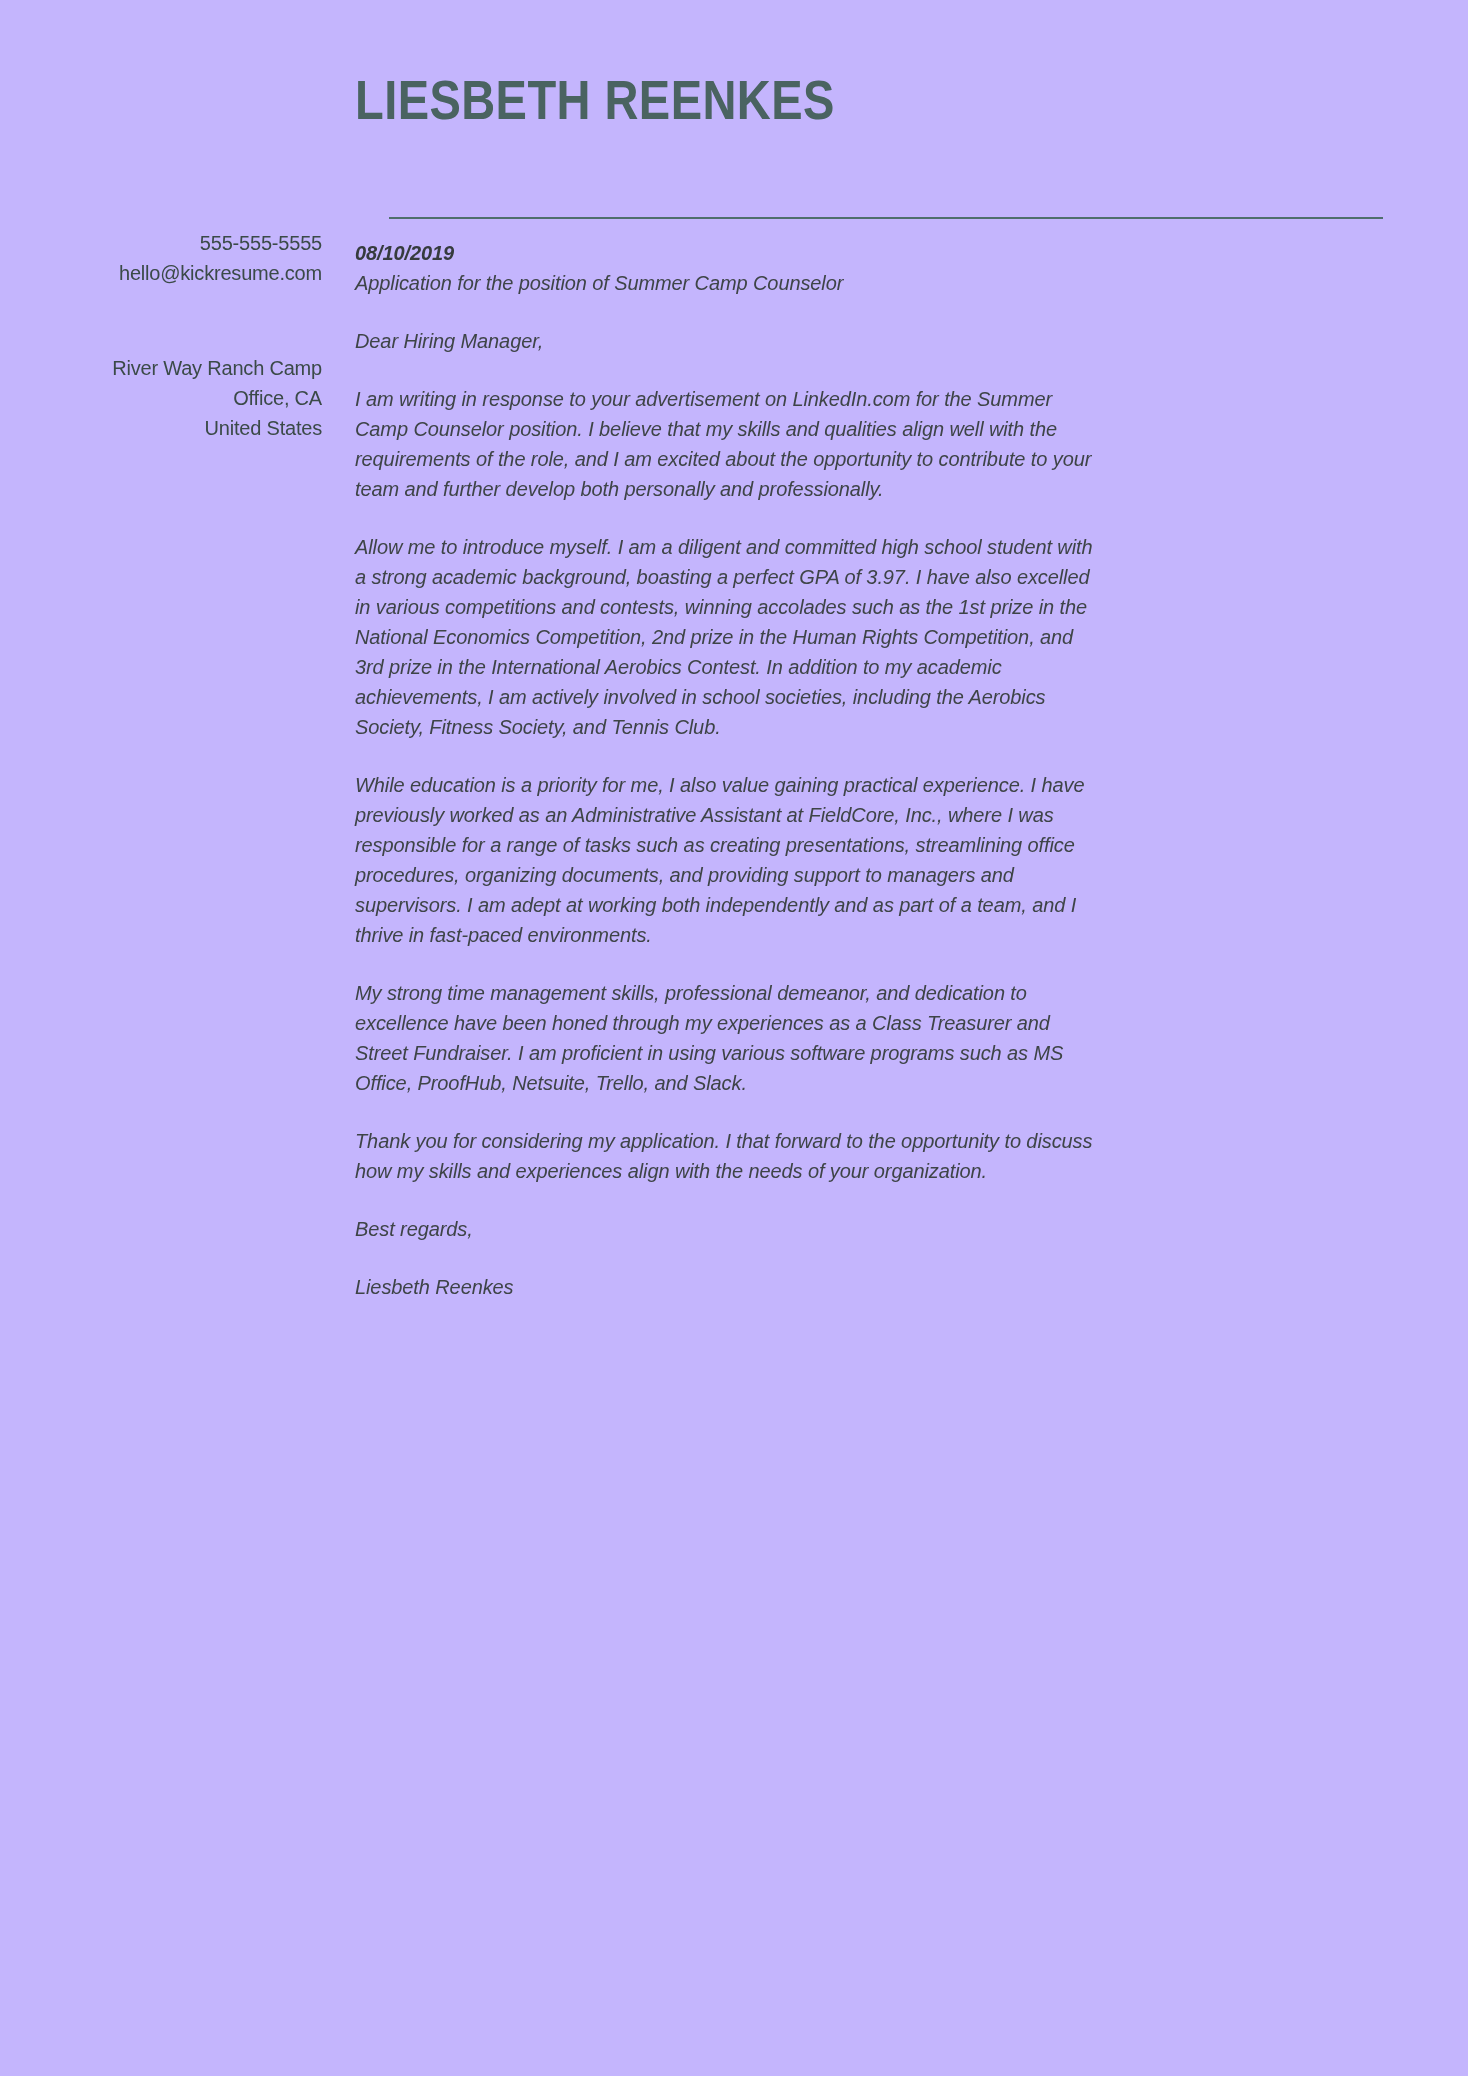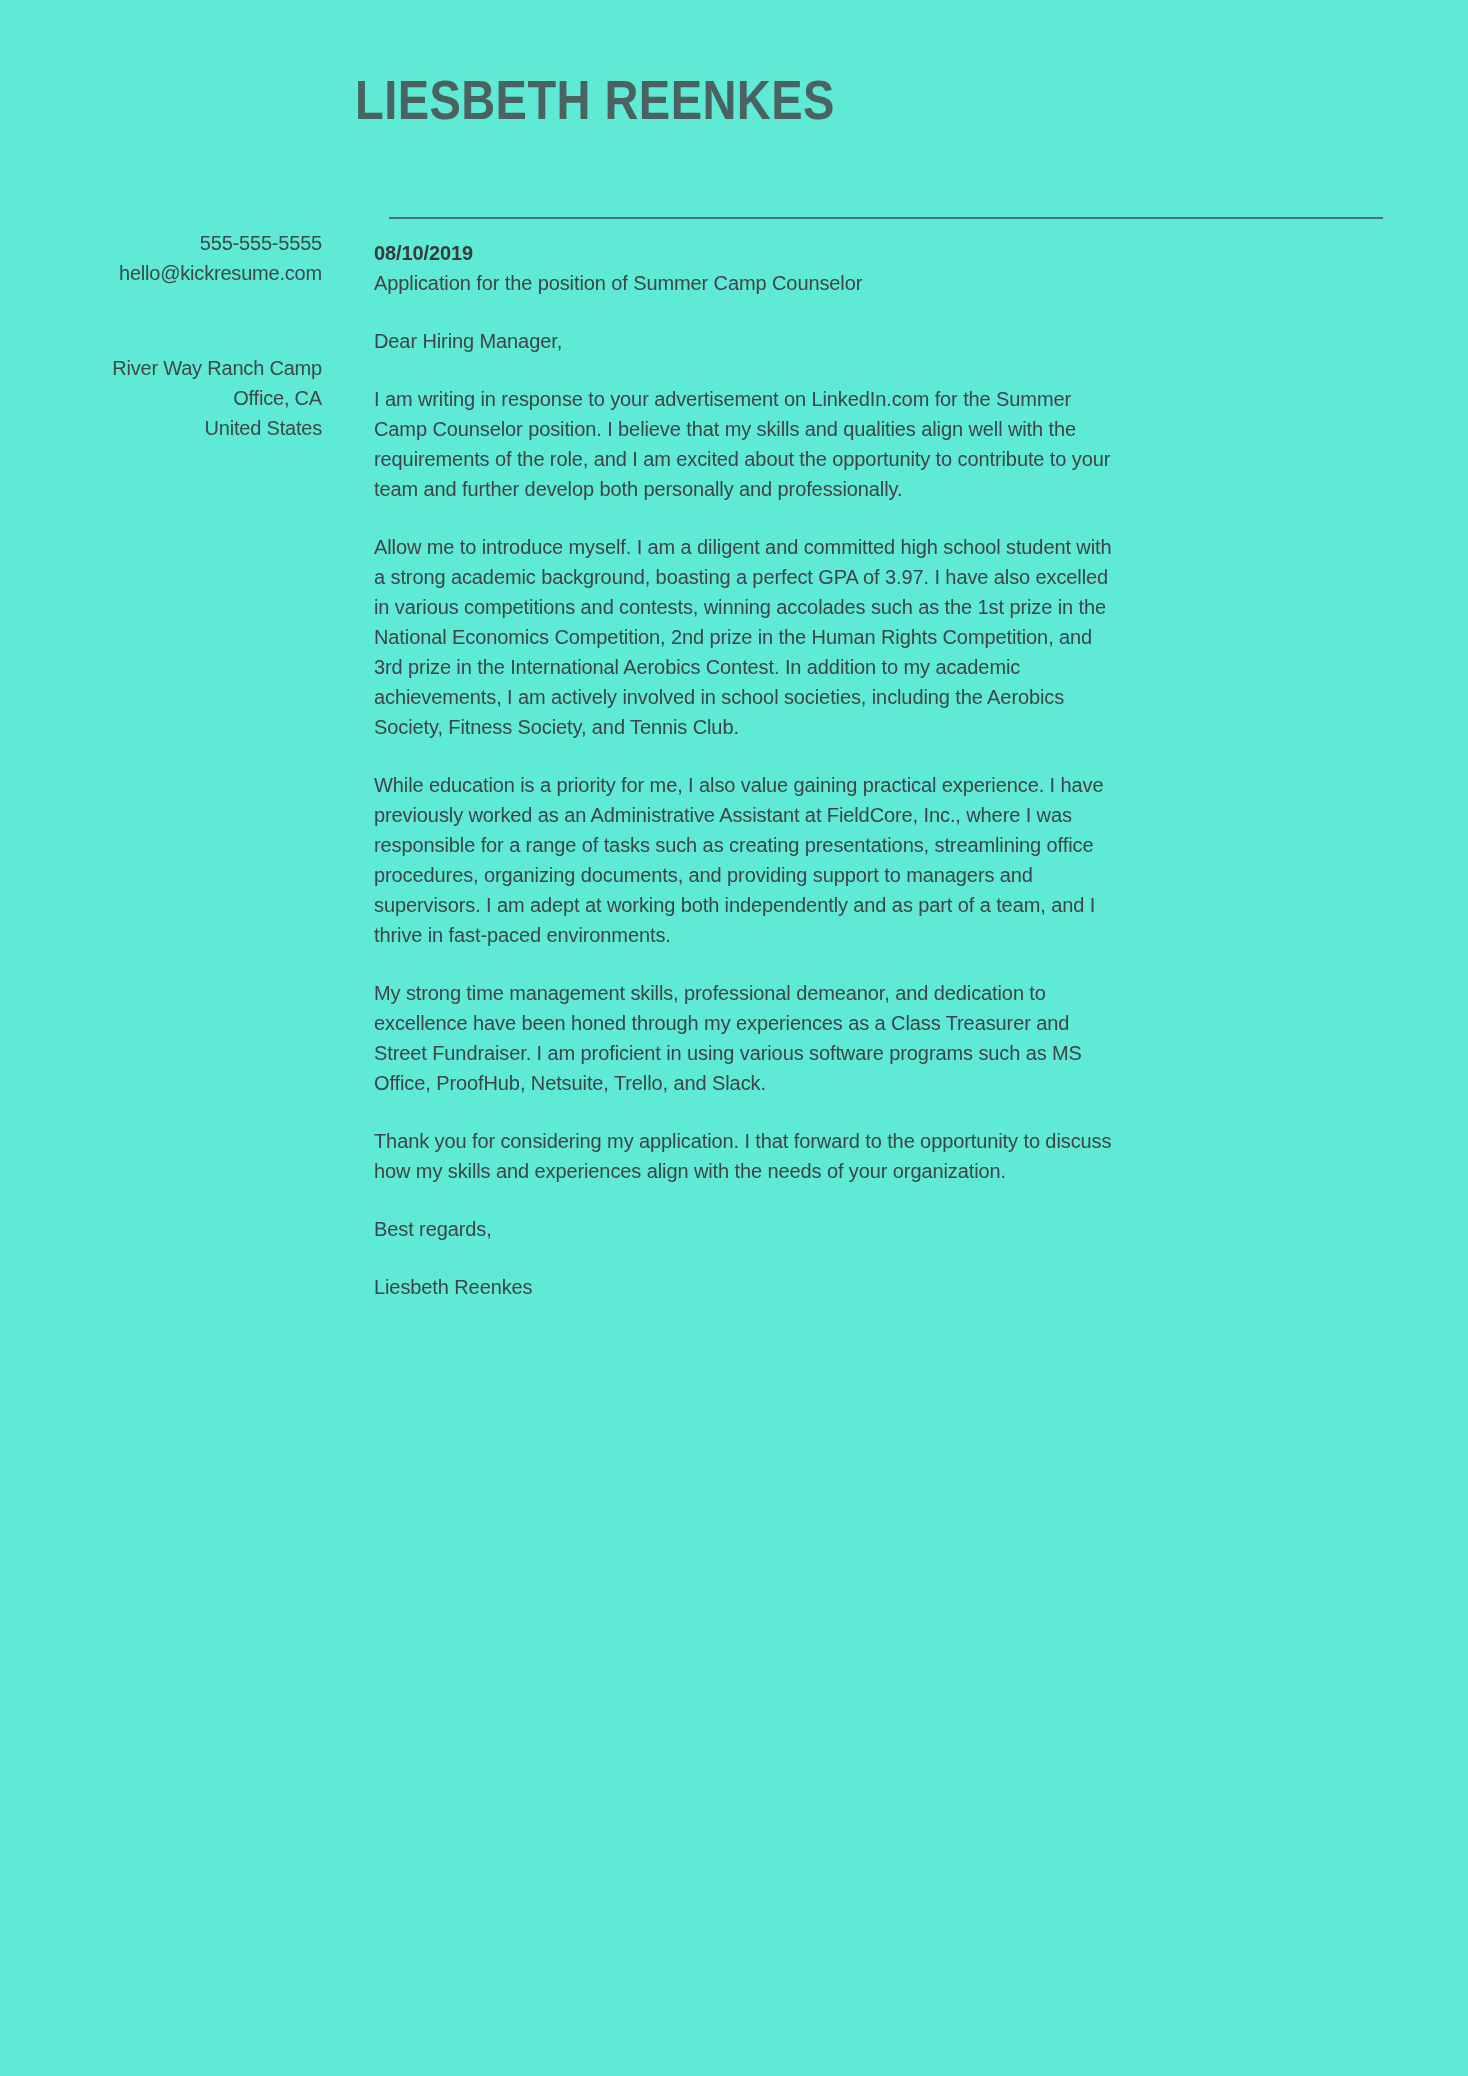--- a/index.html
+++ b/index.html
@@ -4,21 +4,21 @@
 <style>
   html, body {
     margin: 0;
     padding: 0;
     background: #ffffff;
   }
   .page {
     position: relative;
     width: 1468px;
     height: 2076px;
-    background: #5eead4;
+    background: #c4b5fd;
     font-family: "Liberation Sans", sans-serif;
     overflow: hidden;
   }
   .doc-title {
     position: absolute;
     left: 355px;
     top: 72px;
     font-size: 56px;
     font-weight: 700;
     letter-spacing: 0.5px;
@@ -45,27 +45,28 @@
     font-size: 20px;
     line-height: 30px;
     letter-spacing: -0.2px;
     color: #3b4a48;
   }
   .contact-col .address-block {
     margin-top: 65px;
   }
   .main-col {
     position: absolute;
-    left: 374px;
+    left: 355px;
     top: 238px;
     width: 745px;
     font-size: 20px;
     line-height: 30px;
     letter-spacing: -0.1px;
     color: #3e4447;
+    font-style: italic;
   }
   .main-col p {
     margin: 28px 0 0 0;
   }
   .main-col > p.meta-block {
     margin-top: 0;
   }
   .date-text {
     font-weight: 700;
     color: #363b3e;

